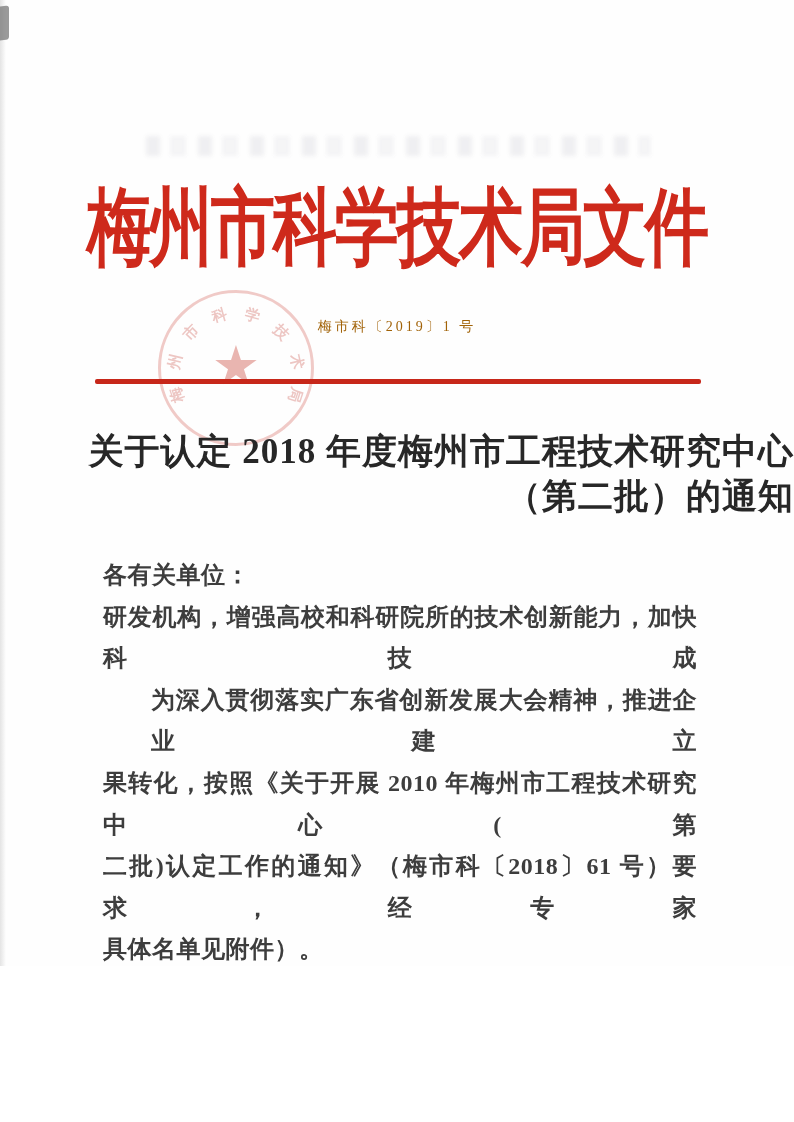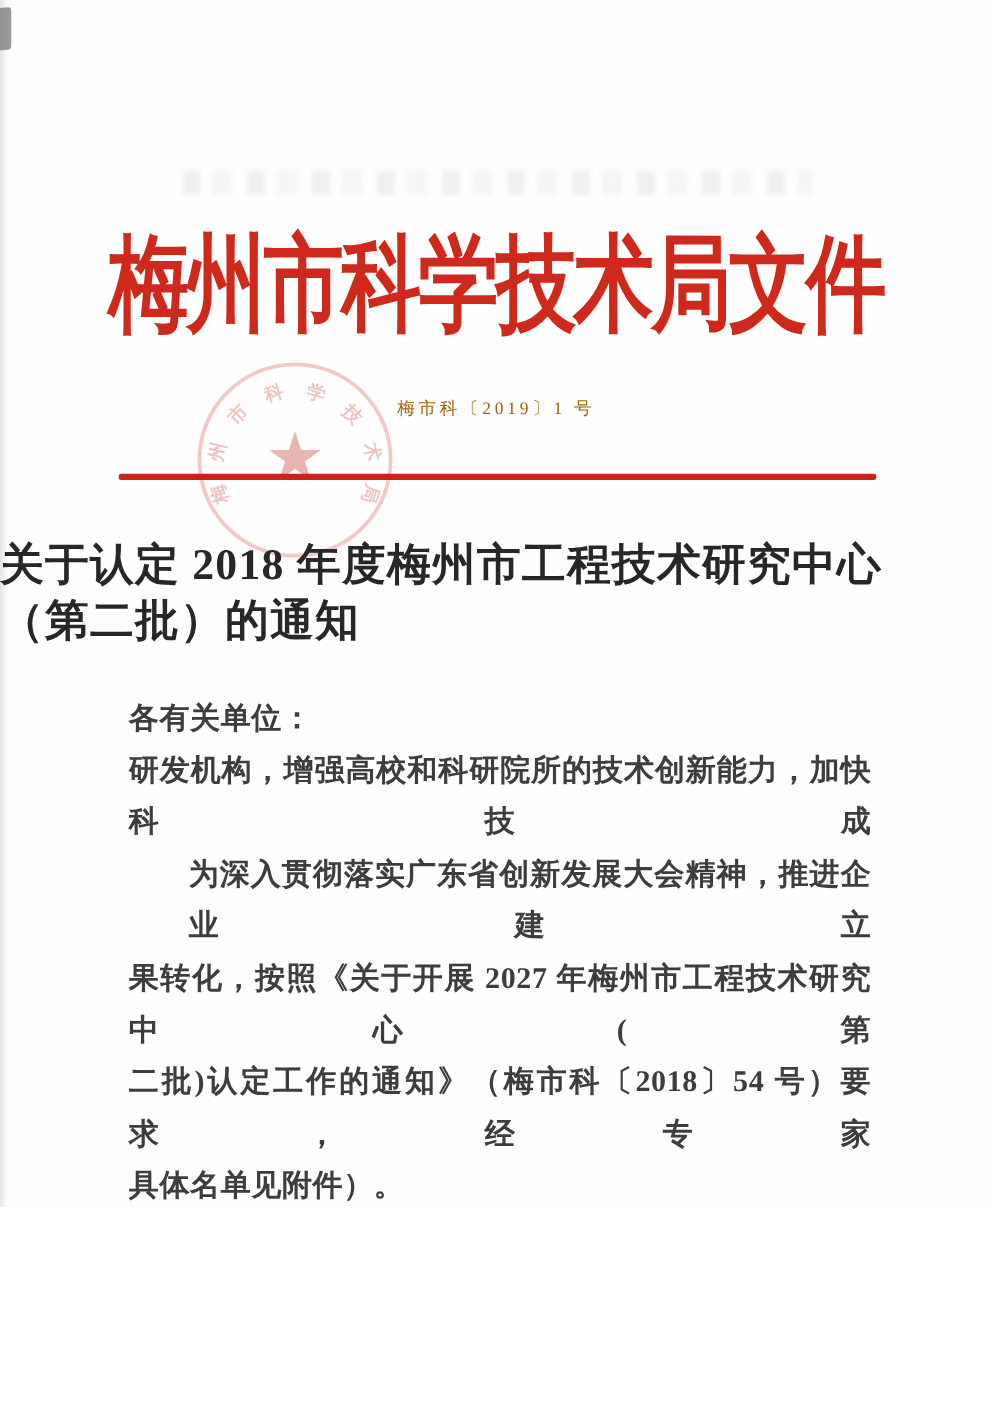--- a/index.html
+++ b/index.html
@@ -106,21 +106,21 @@
     left: 95px; top: 379px;
     width: 606px; height: 5px;
     background: #c7271a;
     border-radius: 2px;
   }
 
   
   .doc-title {
     position: absolute;
     top: 429px; left: 0; right: 0;
-    text-align: left;
+    text-align: right;
     font-size: 35px;
     font-weight: 700;
     line-height: 45px;
     color: #272727;
     letter-spacing: 1px;
   }
 
   
   .body-text {
     position: absolute;
@@ -190,22 +190,22 @@
 
   <div class="doc-title">
     <div>关于认定 2018 年度梅州市工程技术研究中心</div>
     <div>（第二批）的通知</div>
   </div>
 
   <div class="body-text">
     <span class="line">各有关单位：</span>
     <span class="line jfull">研发机构，增强高校和科研院所的技术创新能力，加快科技成</span>
     <span class="line jfull indent">为深入贯彻落实广东省创新发展大会精神，推进企业建立</span>
-    <span class="line jfull">果转化，按照《关于开展 2027 年梅州市工程技术研究中心(第</span>
-    <span class="line jfull">二批)认定工作的通知》（梅市科〔2018〕54 号）要求，经专家</span>
+    <span class="line jfull">果转化，按照《关于开展 2010 年梅州市工程技术研究中心(第</span>
+    <span class="line jfull">二批)认定工作的通知》（梅市科〔2018〕61 号）要求，经专家</span>
     <span class="line">具体名单见附件）。</span>
 
   </div>
 
   <div class="watermark">
     <span class="logo"></span>
     <span class="wm-text">梅州市客迁食品</span>
   </div>
 
 </div>

